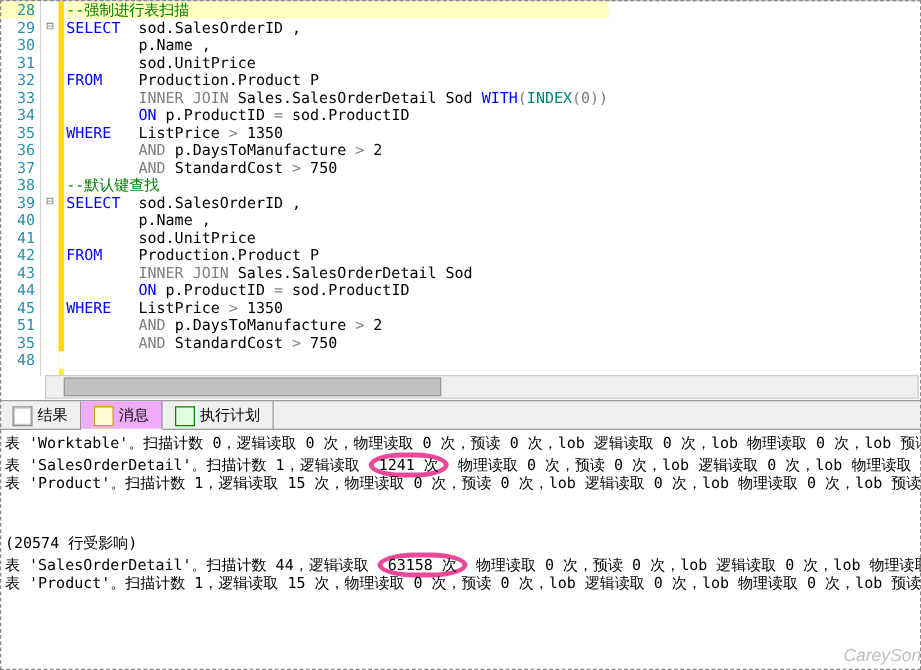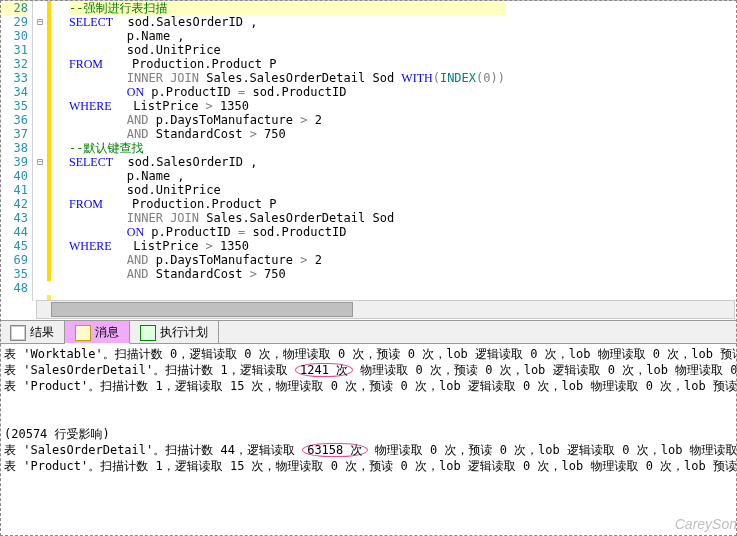--- a/index.html
+++ b/index.html
@@ -4,40 +4,40 @@
 <style>
 body { margin:0; font-family:"Microsoft YaHei",SimSun,sans-serif; font-size:12px; background:#fff; overflow:hidden; width:737px; height:536px; position:relative; }
 .code-area { display:flex; height:300px; border-top:1px solid #ccc; }
 .gutter { background:#fff; border-right:1px solid #d0d0d0; width:28px; text-align:right; padding-right:4px; color:#2b91af; font-family:Consolas,monospace; font-size:12px; line-height:14px; }
 .gutter div { height:14px; }
 .fold { width:14px; background:#fff; font-family:Consolas,monospace; font-size:10px; line-height:14px; color:#808080; }
 .fold div { height:14px; text-align:center; }
 .ybar { width:4px; background:#ffeb3b; }
 .ybar .off { background:#fff; height:14px; }
 .ybar .on { background:#ffd800; height:14px; }
-.code { font-family:Consolas,monospace; font-size:12px; line-height:14px; padding-left:18px; white-space:pre; }
+.code { font-family:Consolas,monospace; font-size:12px; line-height:14px; padding-left:2px; white-space:pre; }
 .code div { height:14px; }
-.kw { color:#0000ff;font-family:Liberation Serif, serif; }
+.kw { color:#0000ff; }
 .cm { color:#008000; }
 .op { color:#808080; }
 .fn { color:#008080; }
 .hl { background:#ffffc0; }
 .zoom { position:absolute; left:0; top:304px; font-size:11px; color:#000; padding:2px 4px;margin-top:19px; }
 .hscroll { position:absolute; top:300px; left:36px; right:2px; height:17px; background:#f0f0f0; border:1px solid #ccc; }
 .hscroll .thumb { position:absolute; left:14px; top:1px; height:13px; width:300px; background:#c0c0c0; border:1px solid #999; }
 .tabs { position:absolute; top:320px; left:0; right:0; height:22px; background:#f0f0f0; border-top:1px solid #999; border-bottom:1px solid #999; display:flex; }
 .tab { padding:2px 10px; border-right:1px solid #999; display:flex; align-items:flex-end; gap:4px; cursor:pointer; }
 .tab.active { background:#f0abfc; border-bottom:1px solid #fff; margin-bottom:-1px; }
 .tab-icon { width:14px; height:14px; display:inline-block; }
 .ico-grid { background:linear-gradient(#fff,#fff); border:1px solid #888; box-shadow:inset 0 0 0 1px #ccc; }
 .ico-msg { background:#fffacd; border:1px solid #c0a000; }
 .ico-plan { background:#e0ffe0; border:1px solid #080; }
 .output { position:absolute; top:344px; left:0; right:0; bottom:0; font-family:SimSun,monospace; font-size:12px; line-height:16px; padding:2px 4px; white-space:nowrap; overflow:hidden; }
 .output div { height:16px; }
-.circ { border:1px solid #ec4899; border-radius:50%/60%; padding:0 4px; color:#000; display:inline-block; line-height:12px; }
+.circ { border:4px solid #ec4899; border-radius:50%/60%; padding:0 4px; color:#000; display:inline-block; line-height:12px; }
 .watermark { position:absolute; right:0; bottom:4px; color:#c0c0c0; font-size:14px; font-style:italic; }
 .frame { position:absolute; inset:0; border:1px dashed #888; pointer-events:none; }
 </style>
 </head>
 <body>
 
 <div class="code-area">
   <div class="gutter" id="gutter">
       <div class="hl">28</div>
       <div class="">29</div>
@@ -50,21 +50,21 @@
       <div class="">36</div>
       <div class="">37</div>
       <div class="">38</div>
       <div class="">39</div>
       <div class="">40</div>
       <div class="">41</div>
       <div class="">42</div>
       <div class="">43</div>
       <div class="">44</div>
       <div class="">45</div>
-      <div class="">69</div>
+      <div class="">51</div>
       <div class="">35</div>
       <div class="">48</div>
     </div>
   <div class="fold" id="fold">
       <div></div>
       <div>⊟</div>
       <div></div>
       <div></div>
       <div></div>
       <div></div>

